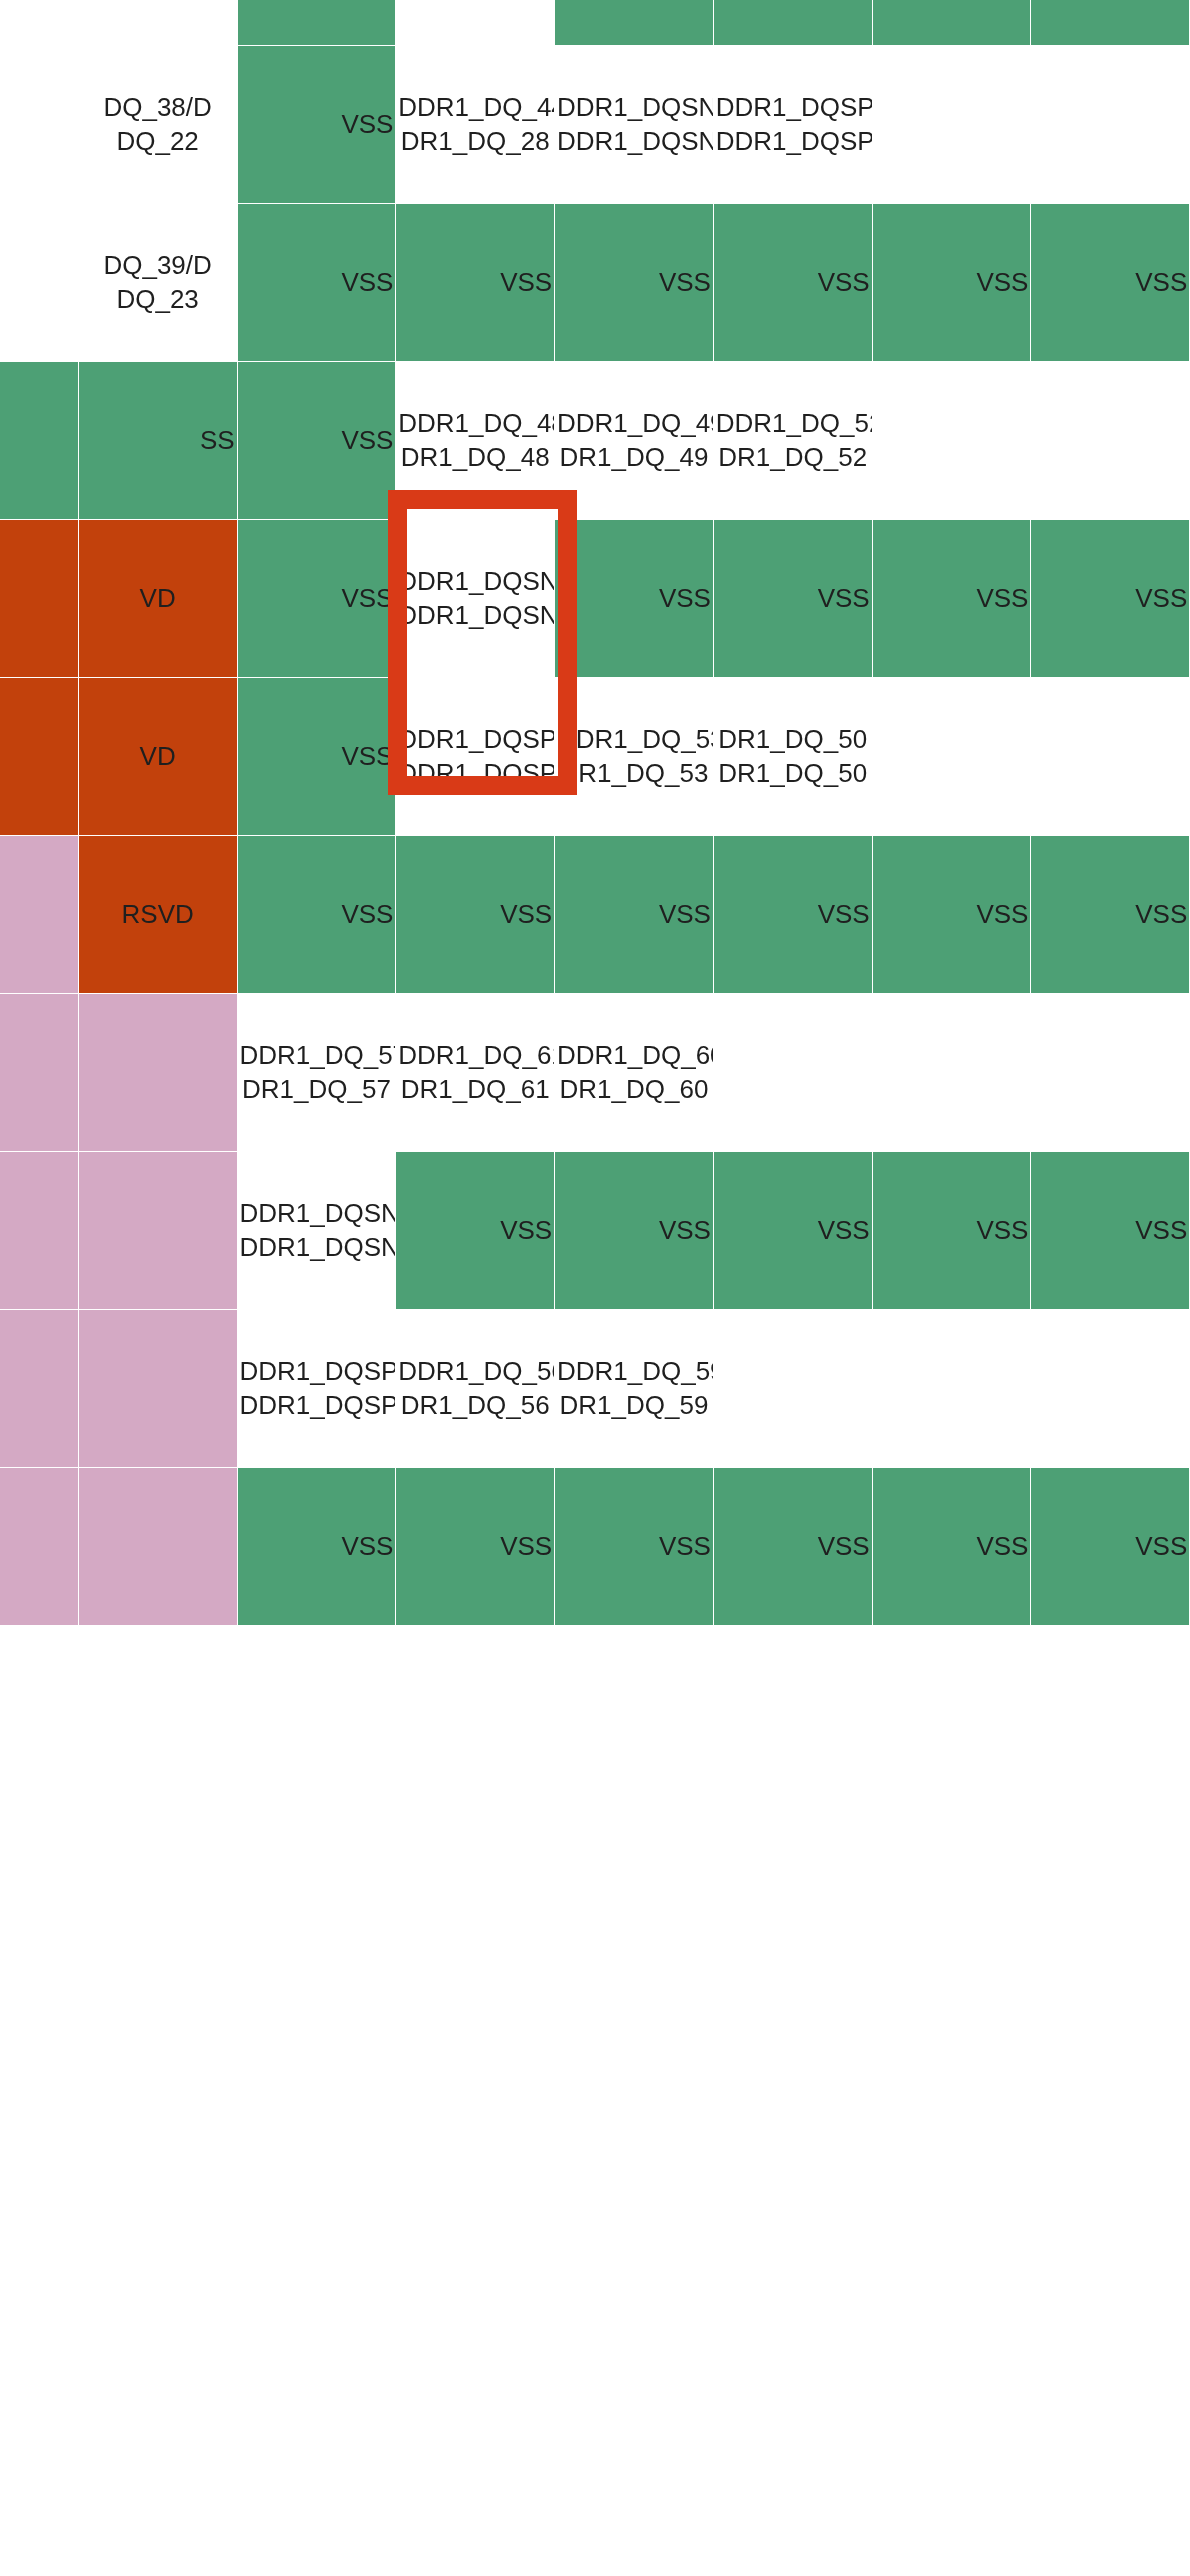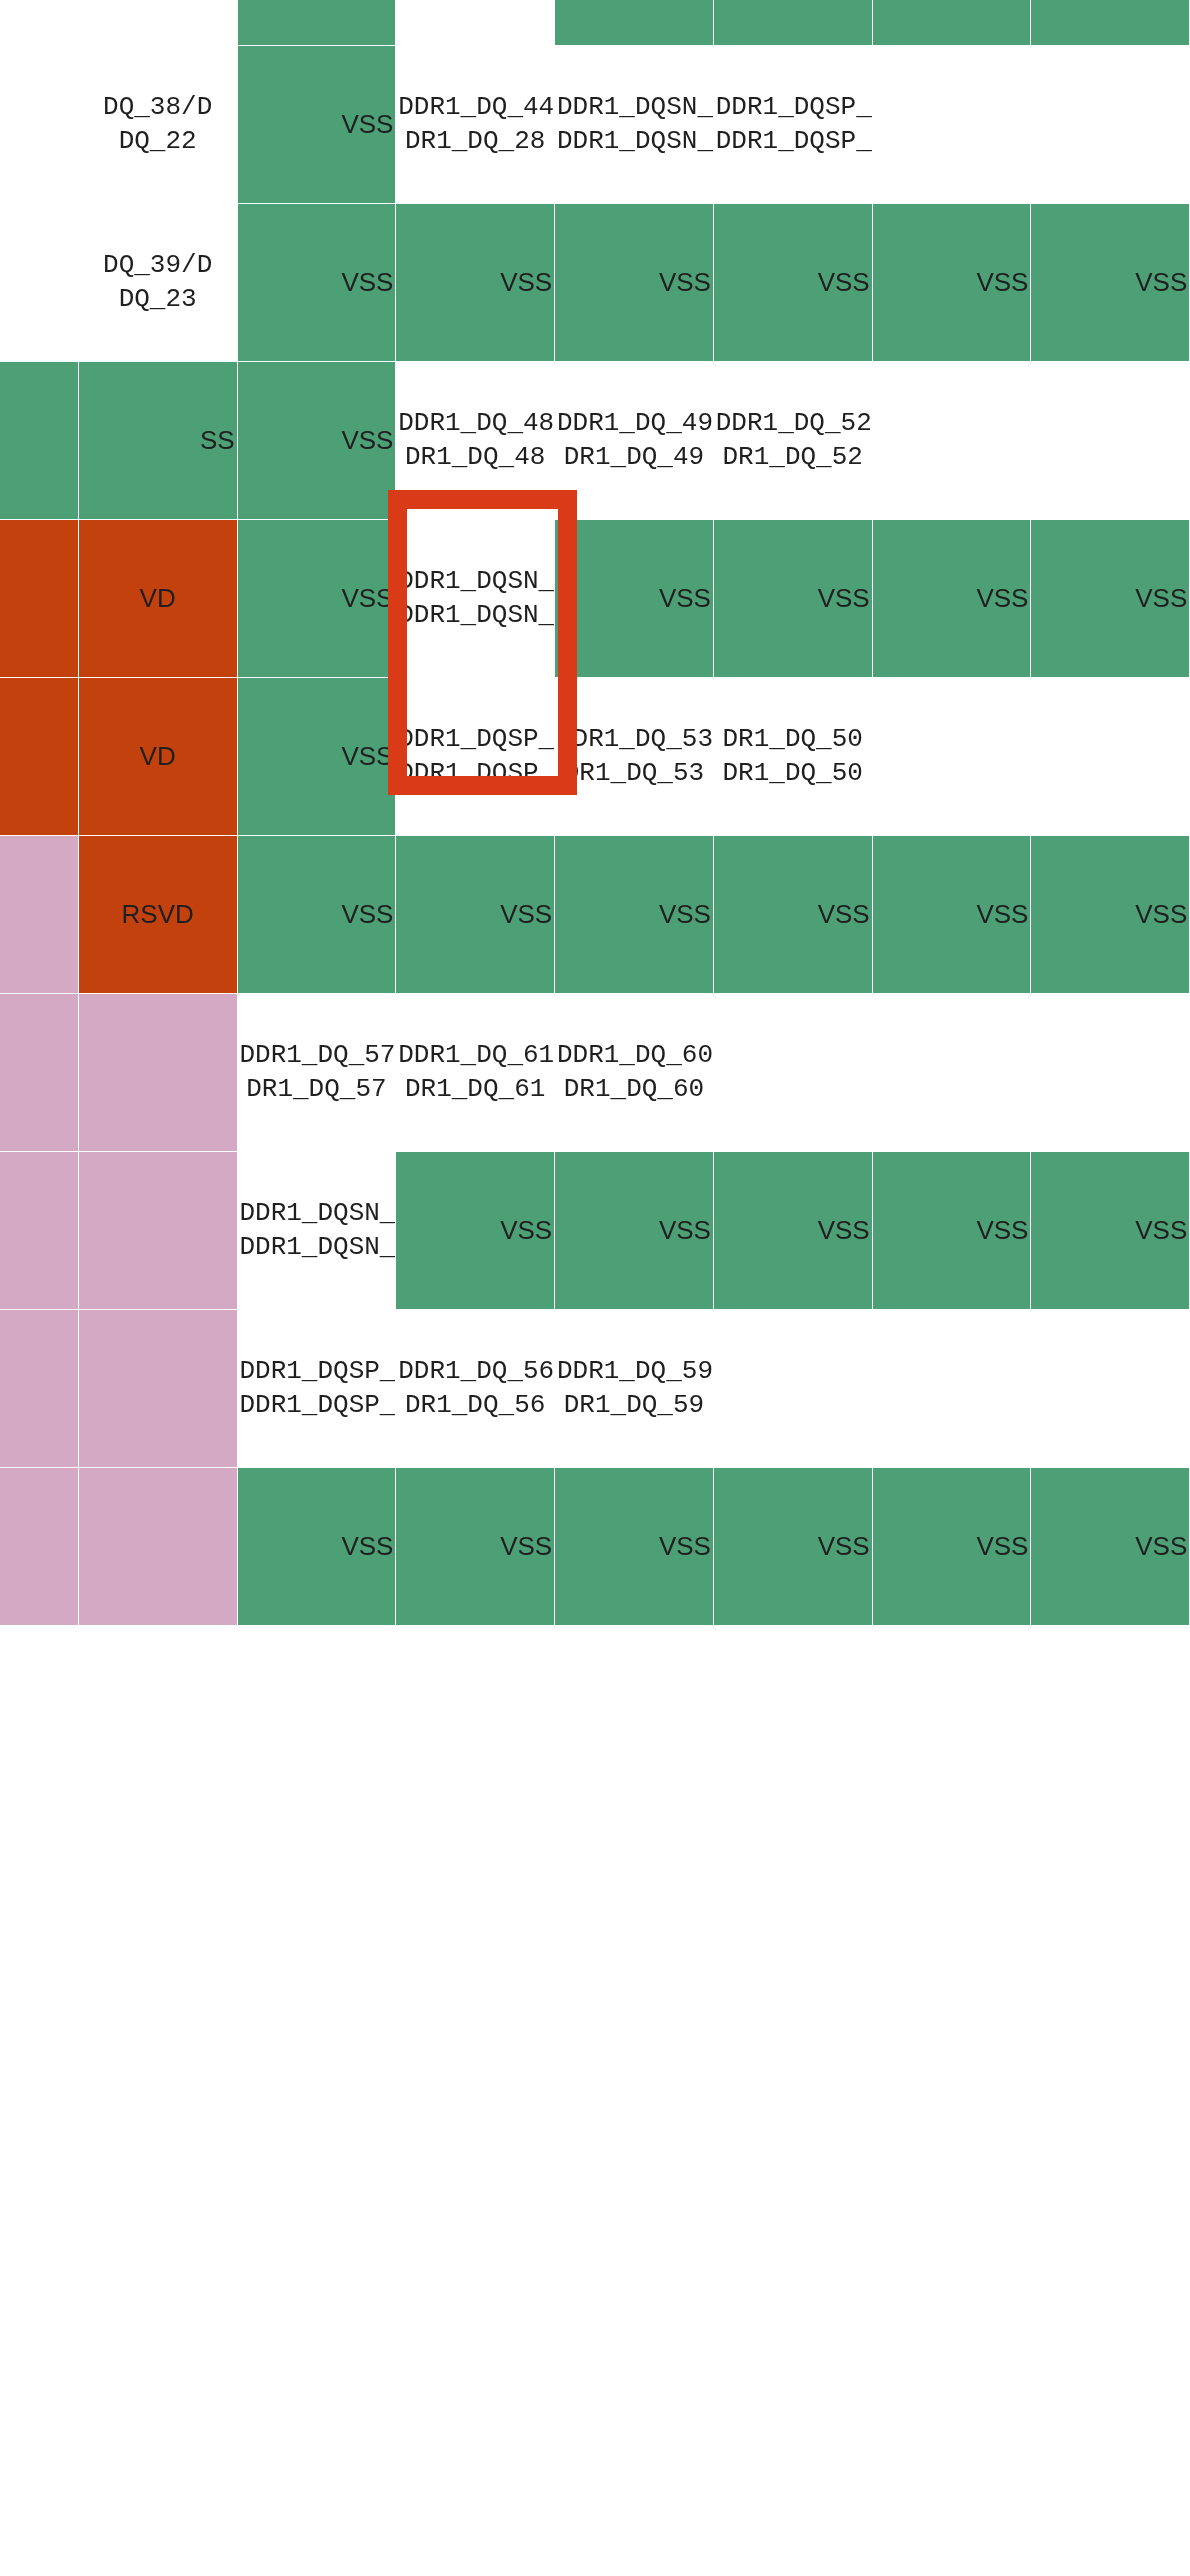--- a/index.html
+++ b/index.html
@@ -26,21 +26,21 @@
     vertical-align:middle;
     font-size:26px;
     line-height:1.28;
     color:#1f1f1f;
     white-space:nowrap;
     overflow:hidden;
     border:1px solid #ffffff;
     box-sizing:border-box;
   }
   td.vss   { background:#4da075;text-align:right; }
-  td.sig   { background:#ffffff;font-family:Liberation Mono, monospace; }
+  td.sig   { background:#ffffff; }
   td.rsvd  { background:#c2410c; }
   td.pink  { background:#d4a9c4; }
   td.blank { background:#ffffff; }
   .ln{display:block;}
 
   
   #annot{
     position:absolute;
     left:388px;
     top:490px;

